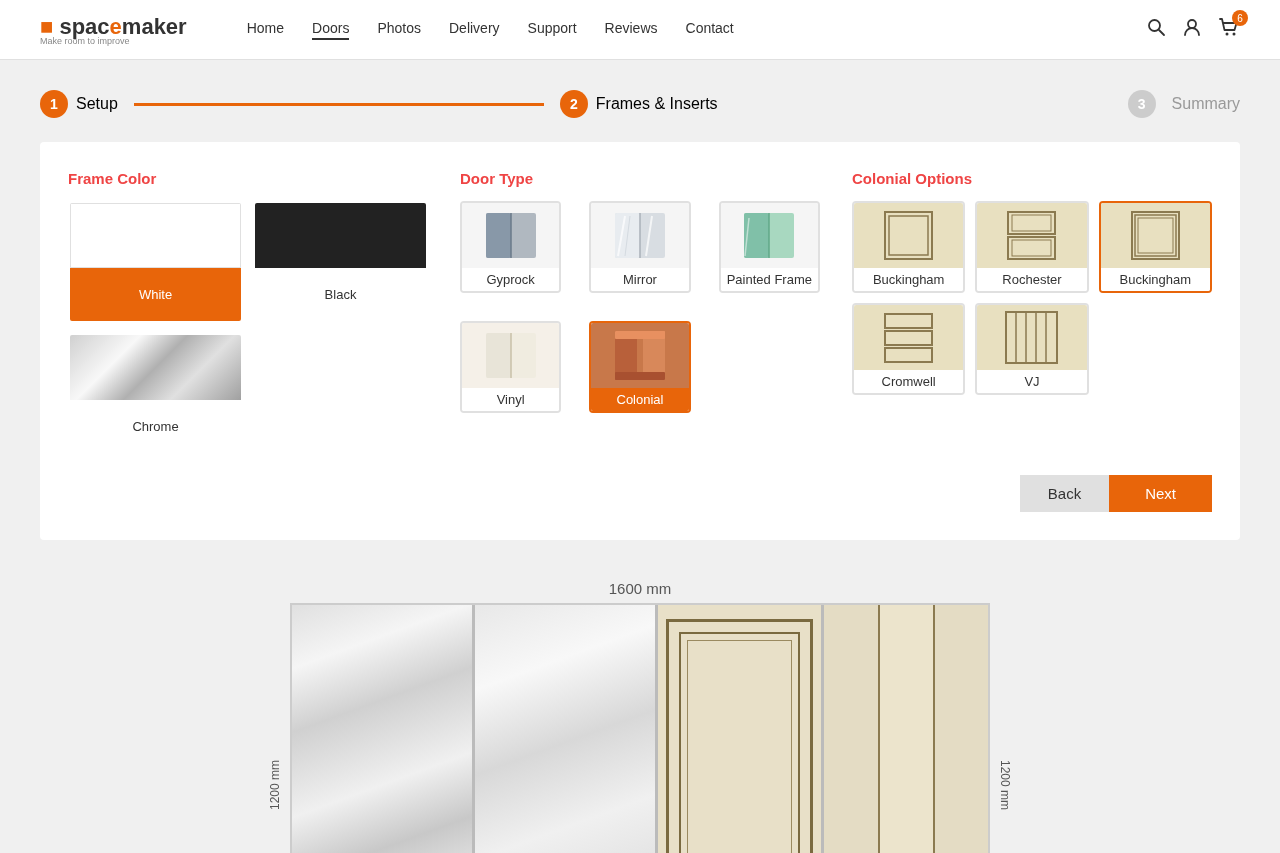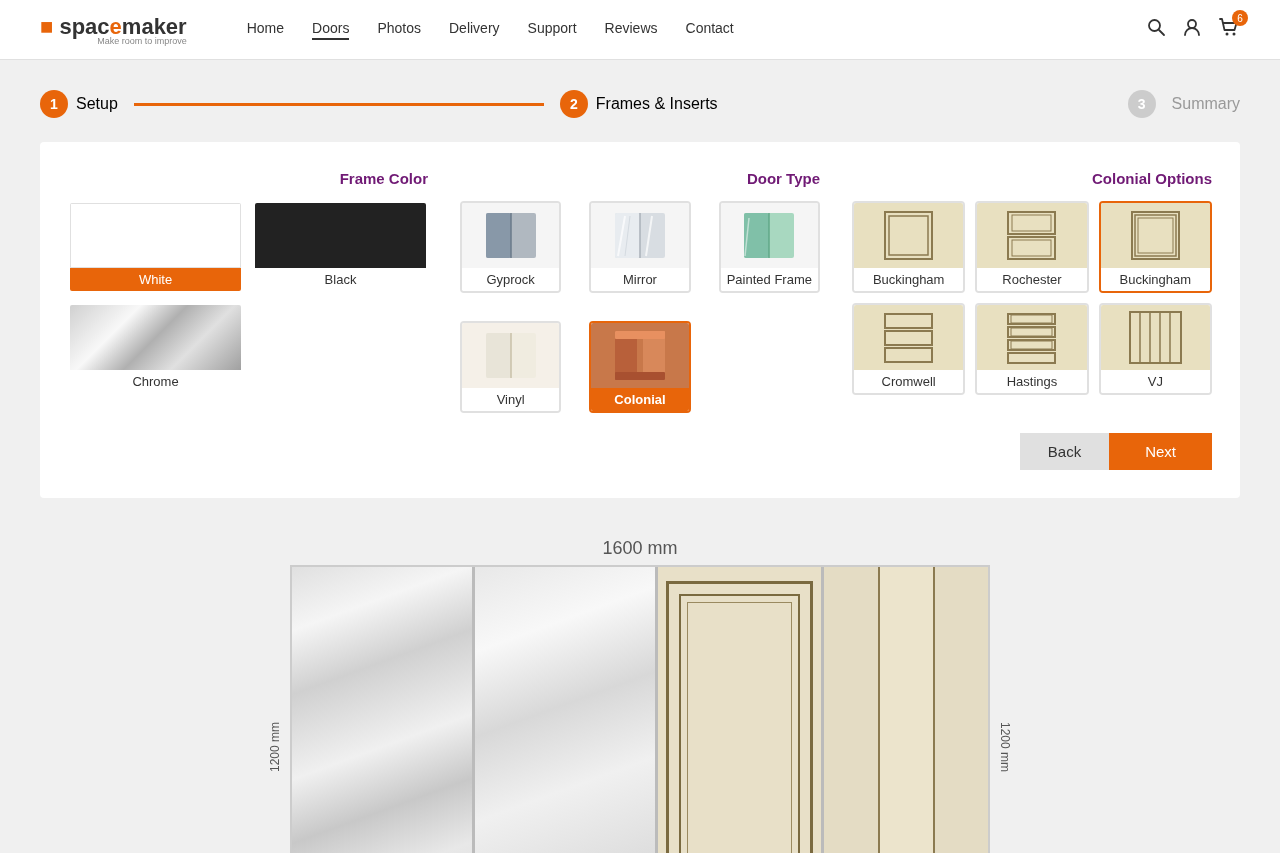--- a/index.html
+++ b/index.html
@@ -18,21 +18,21 @@
       margin-right: 60px;
       display: flex;
       align-items: center;
     }
     .logo-text {
       font-size: 22px;
       font-weight: bold;
       color: #e8650a;
     }
     .logo-text span { color: #333; }
-    .logo-sub { font-size: 9px; color: #888; display: block; margin-top: -4px; text-align: right; }
+    .logo-sub { font-size: 9px; color: #888; display: block; margin-top: -4px; }
     .nav-links { display: flex; gap: 28px; flex: 1; }
     .nav-link { text-decoration: none; color: #333; font-size: 14px; }
     .nav-link.active { border-bottom: 2px solid #333; padding-bottom: 2px; }
     .nav-icons { display: flex; gap: 16px; align-items: center; }
     .nav-icon { cursor: pointer; font-size: 18px; color: #333; position: relative; }
     .cart-badge {
       position: absolute;
       top: -6px; right: -8px;
       background: #e8650a;
       color: #fff;
@@ -83,39 +83,39 @@
       padding: 28px;
       margin-bottom: 20px;
     }
 
     
     .panels {
       display: flex;
       gap: 32px;
     }
     .panel { flex: 1; }
-    .panel-title { font-size: 15px; font-weight: 600; margin-bottom: 14px; color: #701a75; text-align: right; }
+    .panel-title { font-size: 15px; font-weight: 600; margin-bottom: 14px; color: #ef4444; }
 
     
     .color-grid { display: grid; grid-template-columns: 1fr 1fr; gap: 10px; }
     .color-item {
       cursor: pointer;
       border: 2px solid transparent;
       border-radius: 4px;
       overflow: hidden;
       text-align: center;
     }
     .color-item.selected { border-color: transparent; }
     .color-swatch {
       width: 100%;
       height: 65px;
       display: flex; align-items: center; justify-content: center;
     }
     .color-label {
-      padding: 4px 6px;
+      padding: 19px 6px;
       font-size: 13px;
       background: #fff;
       color: #333;
       display: block;
     }
     .color-item.selected .color-label {
       background: #e8650a;
       color: #fff;
     }
     .color-swatch.white { background: #fff; border: 1px solid #e0e0e0; }
@@ -129,21 +129,21 @@
 
     
     .door-grid { display: grid; grid-template-columns: 1fr 1fr 1fr; gap: 28px; }
     .door-item {
       cursor: pointer;
       border: 2px solid #e0e0e0;
       border-radius: 4px;
       overflow: hidden;
       text-align: center;
     }
-    .door-item.selected { border-color: #e8650a; font-weight: bold; }
+    .door-item.selected { border-color: #e8650a; }
     .door-thumb {
       width: 100%;
       height: 65px;
       display: flex; align-items: center; justify-content: center;
       background: #f5f5f5;
       overflow: hidden;
     }
     .door-label {
       padding: 4px 6px;
       font-size: 13px;
@@ -204,21 +204,21 @@
     }
 
     
     .preview-area {
       position: relative;
       padding: 20px 60px 20px 60px;
       background: #f0f0f0;
     }
     .preview-label-top {
       text-align: center;
-      font-size: 18px;
+      font-size: 15px;
       color: #555;
       margin-bottom: 6px;
     }
     .preview-container {
       display: flex;
       position: relative;
       border: 2px solid #ccc;
       background: #fff;
       width: 700px;
       margin: 0 auto;
@@ -472,35 +472,20 @@
               <svg width="55" height="55" viewBox="0 0 55 55">
                 <rect x="2" y="2" width="51" height="51" fill="#e8e0c0"></rect>
                 <rect x="4" y="4" width="47" height="14" fill="none" stroke="#8b7a50" stroke-width="2"></rect>
                 <rect x="4" y="21" width="47" height="14" fill="none" stroke="#8b7a50" stroke-width="2"></rect>
                 <rect x="4" y="38" width="47" height="14" fill="none" stroke="#8b7a50" stroke-width="2"></rect>
               </svg>
             </div>
             <span class="colonial-label">Cromwell</span>
           </div>
 
-          <div class="colonial-item">
-            <div class="colonial-thumb hastings-thumb">
-              <svg width="55" height="55" viewBox="0 0 55 55">
-                <rect x="2" y="2" width="51" height="51" fill="#e8e0c0"></rect>
-                <rect x="4" y="4" width="47" height="10" fill="none" stroke="#8b7a50" stroke-width="2"></rect>
-                <rect x="7" y="5" width="41" height="8" fill="none" stroke="#8b7a50" stroke-width="1"></rect>
-                <rect x="4" y="17" width="47" height="10" fill="none" stroke="#8b7a50" stroke-width="2"></rect>
-                <rect x="7" y="18" width="41" height="8" fill="none" stroke="#8b7a50" stroke-width="1"></rect>
-                <rect x="4" y="30" width="47" height="10" fill="none" stroke="#8b7a50" stroke-width="2"></rect>
-                <rect x="7" y="31" width="41" height="8" fill="none" stroke="#8b7a50" stroke-width="1"></rect>
-                <rect x="4" y="43" width="47" height="10" fill="none" stroke="#8b7a50" stroke-width="2"></rect>
-              </svg>
-            </div>
-            <span class="colonial-label">Hastings</span>
-          </div>
 
           <div class="colonial-item">
             <div class="colonial-thumb vj-thumb">
               <svg width="55" height="55" viewBox="0 0 55 55">
                 <rect x="2" y="2" width="51" height="51" fill="#e8e0c0"></rect>
                 <line x1="12" y1="2" x2="12" y2="53" stroke="#8b7a50" stroke-width="1.5"></line>
                 <line x1="22" y1="2" x2="22" y2="53" stroke="#8b7a50" stroke-width="1.5"></line>
                 <line x1="32" y1="2" x2="32" y2="53" stroke="#8b7a50" stroke-width="1.5"></line>
                 <line x1="42" y1="2" x2="42" y2="53" stroke="#8b7a50" stroke-width="1.5"></line>
                 <rect x="2" y="2" width="51" height="51" fill="none" stroke="#8b7a50" stroke-width="2"></rect>

